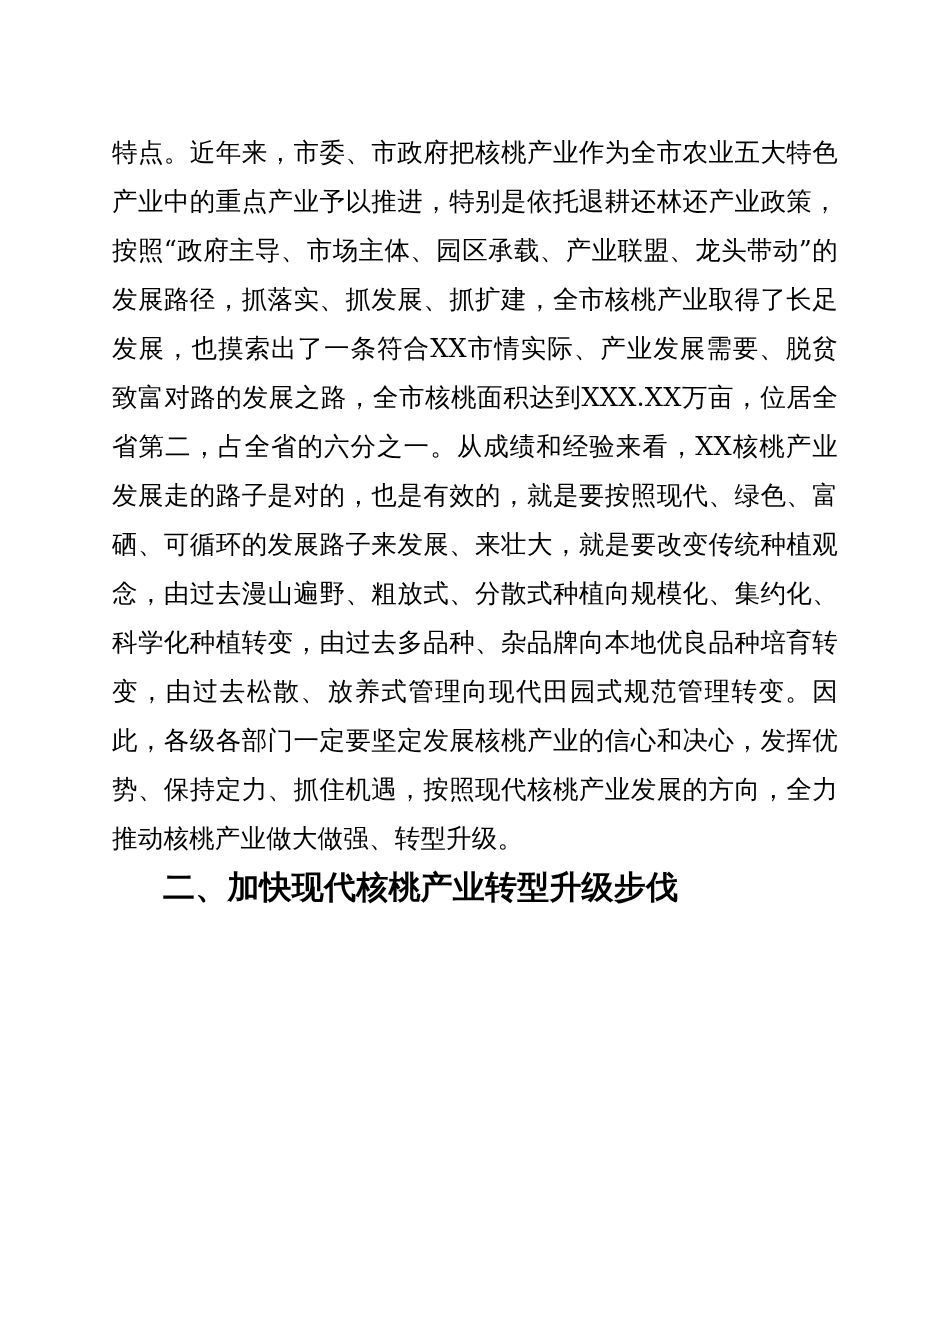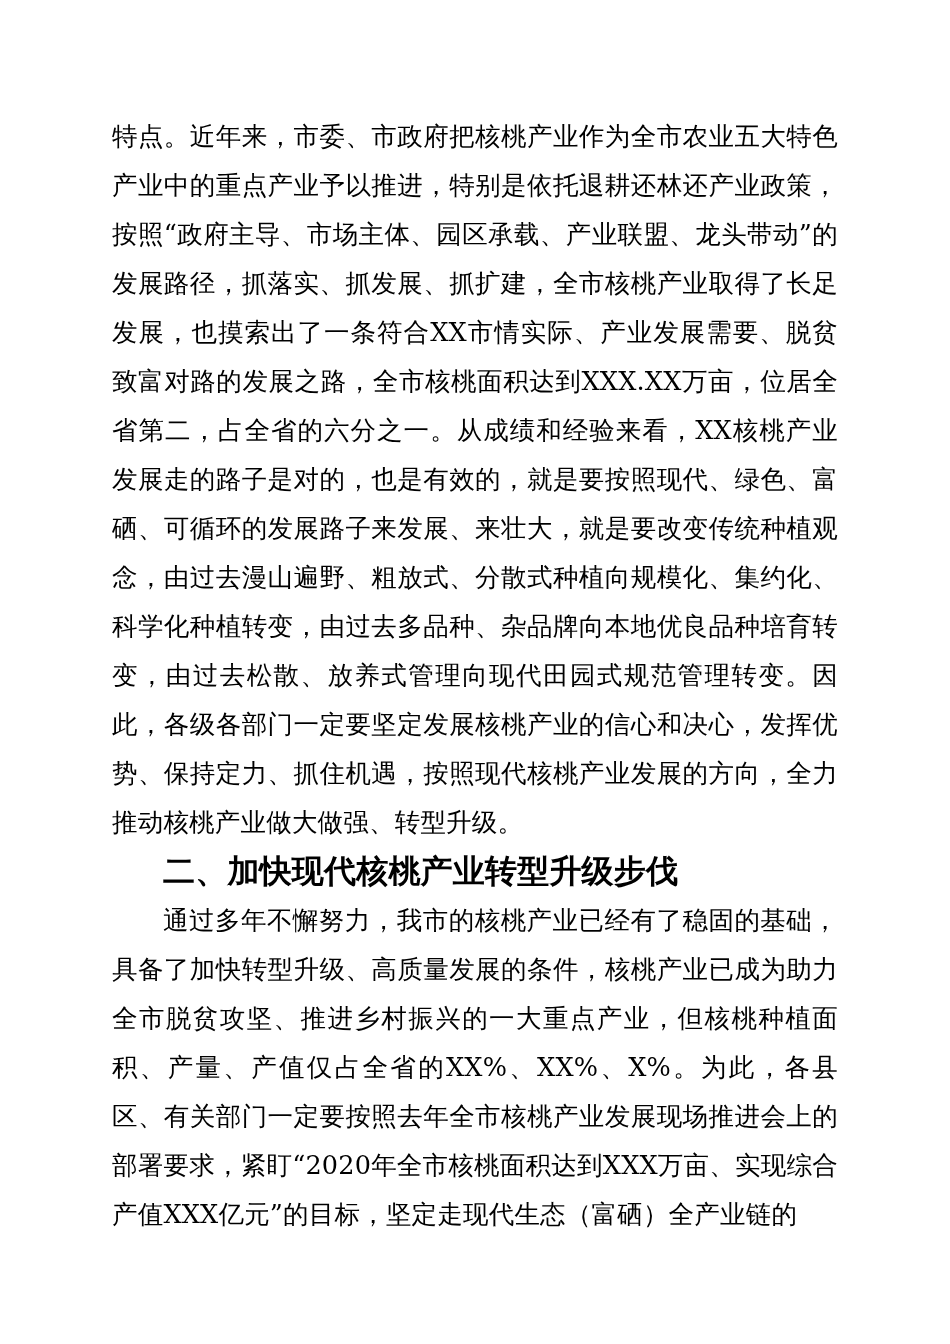--- a/index.html
+++ b/index.html
@@ -14,21 +14,21 @@
     width: 950px;
     height: 1344px;
     background: #ffffff;
     position: relative;
     box-sizing: border-box;
     overflow: hidden;
   }
   .content {
     position: absolute;
     left: 112px;
-    top: 112px;
+    top: 128px;
     width: 726px;
   }
   .para {
     font-family: "DejaVu Serif", serif;
     font-size: 25.5px;
     line-height: 49px;
     color: #000000;
     text-align: justify;
     text-justify: inter-ideograph;
     text-align-last: left;
@@ -49,15 +49,14 @@
     letter-spacing: 0.2px;
   }
 </style>
 </head>
 <body>
 
 <div class="page">
   <div class="content">
     <p class="para">特点。近年来，市委、市政府把核桃产业作为全市农业五大特色产业中的重点产业予以推进，特别是依托退耕还林还产业政策，按照“政府主导、市场主体、园区承载、产业联盟、龙头带动”的发展路径，抓落实、抓发展、抓扩建，全市核桃产业取得了长足发展，也摸索出了一条符合XX市情实际、产业发展需要、脱贫致富对路的发展之路，全市核桃面积达到XXX.XX万亩，位居全省第二，占全省的六分之一。从成绩和经验来看，XX核桃产业发展走的路子是对的，也是有效的，就是要按照现代、绿色、富硒、可循环的发展路子来发展、来壮大，就是要改变传统种植观念，由过去漫山遍野、粗放式、分散式种植向规模化、集约化、科学化种植转变，由过去多品种、杂品牌向本地优良品种培育转变，由过去松散、放养式管理向现代田园式规范管理转变。因此，各级各部门一定要坚定发展核桃产业的信心和决心，发挥优势、保持定力、抓住机遇，按照现代核桃产业发展的方向，全力推动核桃产业做大做强、转型升级。</p>
     <h2 class="heading">二、加快现代核桃产业转型升级步伐</h2>
-    <p class="para para-indent">通过多年不懈努力，我市的核桃产业已经有了稳固的基础，具备了加快转型升级、高质量发展的条件，核桃产业已成为助力全市脱贫攻坚、推进乡村振兴的一大重点产业，但核桃种植面积、产量、产值仅占全省的XX%、XX%、X%。为此，各县区、有关部门一定要按照去年全市核桃产业发展现场推进会上的部署要求，紧盯“2020年全市核桃面积达到XXX万亩、实现综合产值XXX亿元”的目标，坚定走现代生态（富硒）全产业链的</p>
   </div>
 </div>
 
 </body></html>

